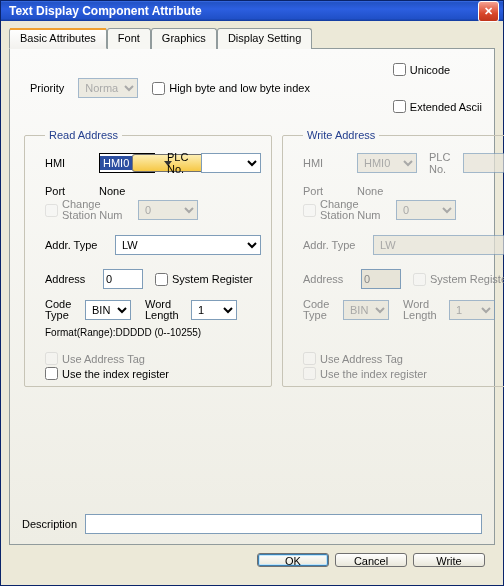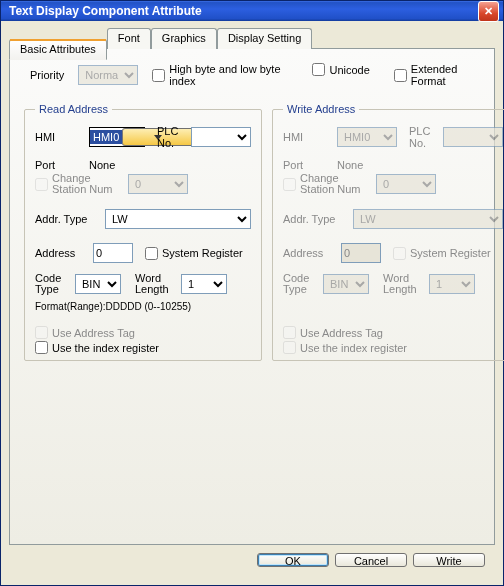--- a/index.html
+++ b/index.html
@@ -4,35 +4,35 @@
 <style>
   * { box-sizing: border-box; font-family: "Tahoma", "Segoe UI", sans-serif; font-size: 11px; }
   body { margin: 0; background: #ece9d8; }
   .window { width: 504px; height: 586px; background: #ece9d8; border: 1px solid #0a246a; display: flex; flex-direction: column; }
   .titlebar { height: 20px; background: linear-gradient(to bottom, #3a6ee7 0%, #2353c6 8%, #2c5fe0 40%, #2050c8 88%, #123a9a 100%); display: flex; align-items: center; padding: 0 4px 0 8px; }
   .titlebar-text { color: #fff; font-weight: bold; font-size: 12px; flex: 1; }
   .close-btn { width: 21px; height: 21px; background: linear-gradient(to bottom, #f5a191, #d9472b 60%, #c0351b); border: 1px solid #fff; border-radius: 3px; color: #fff; display:flex; align-items:center; justify-content:center; font-size: 12px; font-weight:bold; cursor:pointer; }
   .client { flex:1; padding: 6px 8px 8px 8px; display:flex; flex-direction:column; }
   .tabs { display:flex; border-bottom: 1px solid #919b9c; margin-bottom: 0; }
   .tab { padding: 3px 10px 4px 10px; border: 1px solid #919b9c; border-bottom: none; background: #f7f7f3; margin-right: 0px; border-top-left-radius: 3px; border-top-right-radius:3px; cursor:pointer; position:relative; top:1px; }
-  .tab.active { background: linear-gradient(to bottom, #fff 0%, #f3f2ef 100%); border-bottom: 1px solid #f3f2ef; top:12px; z-index:2; }
+  .tab.active { background: linear-gradient(to bottom, #fff 0%, #f3f2ef 100%); border-bottom: 1px solid #f3f2ef; top:1px; z-index:2; }
   .tab.active::before { content:""; position:absolute; left:0; right:0; top:-1px; height:2px; background:#f0a030; }
   .tabpanel { border: 1px solid #919b9c; border-top:none; flex:1; background: linear-gradient(to bottom, #fbfbfa 0%, #eeede4 100%); padding: 14px 12px 10px 12px; display:flex; flex-direction:column; }
   .row { display:flex; align-items:center; gap:6px; }
   .label { color:#000; }
   .label.disabled, .disabled { color:#8a8a8a; }
   select, input[type=text] { border:1px solid #7f9db9; background:#fff; height:20px; padding:1px 2px; }
   select:disabled, input:disabled { background:#e7e4d8; color:#888; }
   .priority-row { display:flex; align-items:center; gap:14px; margin-bottom:4px; padding-left:8px;}
   .chk { display:flex; align-items:center; gap:4px; }
   input[type=checkbox] { width:13px; height:13px; margin:0; }
   input[type=checkbox].disabled, input[type=checkbox]:disabled { opacity:0.55; }
-  .rcol { margin-left:auto; display:flex; flex-direction:row; gap:24px; align-items:flex-start;}
+  .rcol { margin-left:auto; display:flex; flex-direction:column; gap:24px; align-items:flex-start;}
   .addr-area { display:flex; gap:6px; margin-top:12px; }
-  fieldset.group { border:1px solid #c7c4b6; border-radius:2px; padding: 10px 10px 6px 10px; width: 50%; position:relative; }
+  fieldset.group { border:1px solid #c7c4b6; border-radius:2px; padding: 10px 10px 6px 20px; width: 50%; position:relative; }
   fieldset.group > legend { padding: 0 4px; color:#25408f; font-size:11px; }
   .grow { flex:1; }
   .mt6{ margin-top:6px;} .mt8{margin-top:2px;} .mt10{margin-top:10px;} .mt14{margin-top:14px;}
   .hmi-combo { width:56px; height:20px; border:1px solid #000; background:#fff; display:inline-flex; align-items:center; }
   .hmi-combo .sel { background:#2b4ea0; color:#fff; padding:1px 3px; flex:1; font-size:11px; }
   .hmi-combo .btn { width:16px; height:18px; background: linear-gradient(#fdeeb3,#f6c845); border-left:1px solid #777; display:flex; align-items:center; justify-content:center; }
   .btn-tri { width:0;height:0;border-left:4px solid transparent;border-right:4px solid transparent;border-top:5px solid #333;}
   .plain-select { width:60px; } .w60{width:60px;} .w40{width:40px;} .w100{width:110px;}
   .footer { display:flex; justify-content:flex-end; gap:6px; padding:8px 10px 10px 0; }
   .btn { min-width:72px; height:14px; border:1px solid #707070; background: linear-gradient(#fff,#e9e7da); border-radius:3px; cursor:pointer; }
@@ -70,21 +70,21 @@
           <input type="checkbox" style="">
           <span>High byte and low byte index</span>
         </label>
         <div class="rcol">
           <label class="chk">
             <input type="checkbox" style="">
             <span>Unicode</span>
           </label>
           <label class="chk">
             <input type="checkbox" style="">
-            <span>Extended Format</span>
+            <span>Extended Ascii</span>
           </label>
         </div>
       </div>
 
       <div class="addr-area">
 
         <fieldset class="group">
           <legend>Read Address</legend>
 
           <div class="row">
@@ -205,20 +205,24 @@
           </div>
           <div class="row mt8">
             <label class="chk disabled">
               <input type="checkbox" disabled="" style="">
               <span>Use the index register</span>
             </label>
           </div>
         </fieldset>
       </div>
 
+      <div class="desc-row">
+        <span class="label">Description</span>
+        <input type="text" value="" style="">
+      </div>
     </div>
 
     <div class="footer">
       <button class="btn default"><span>OK</span></button>
       <button class="btn"><span>Cancel</span></button>
       <button class="btn"><span>Write</span></button>
     </div>
   </div>
 </div>
 

